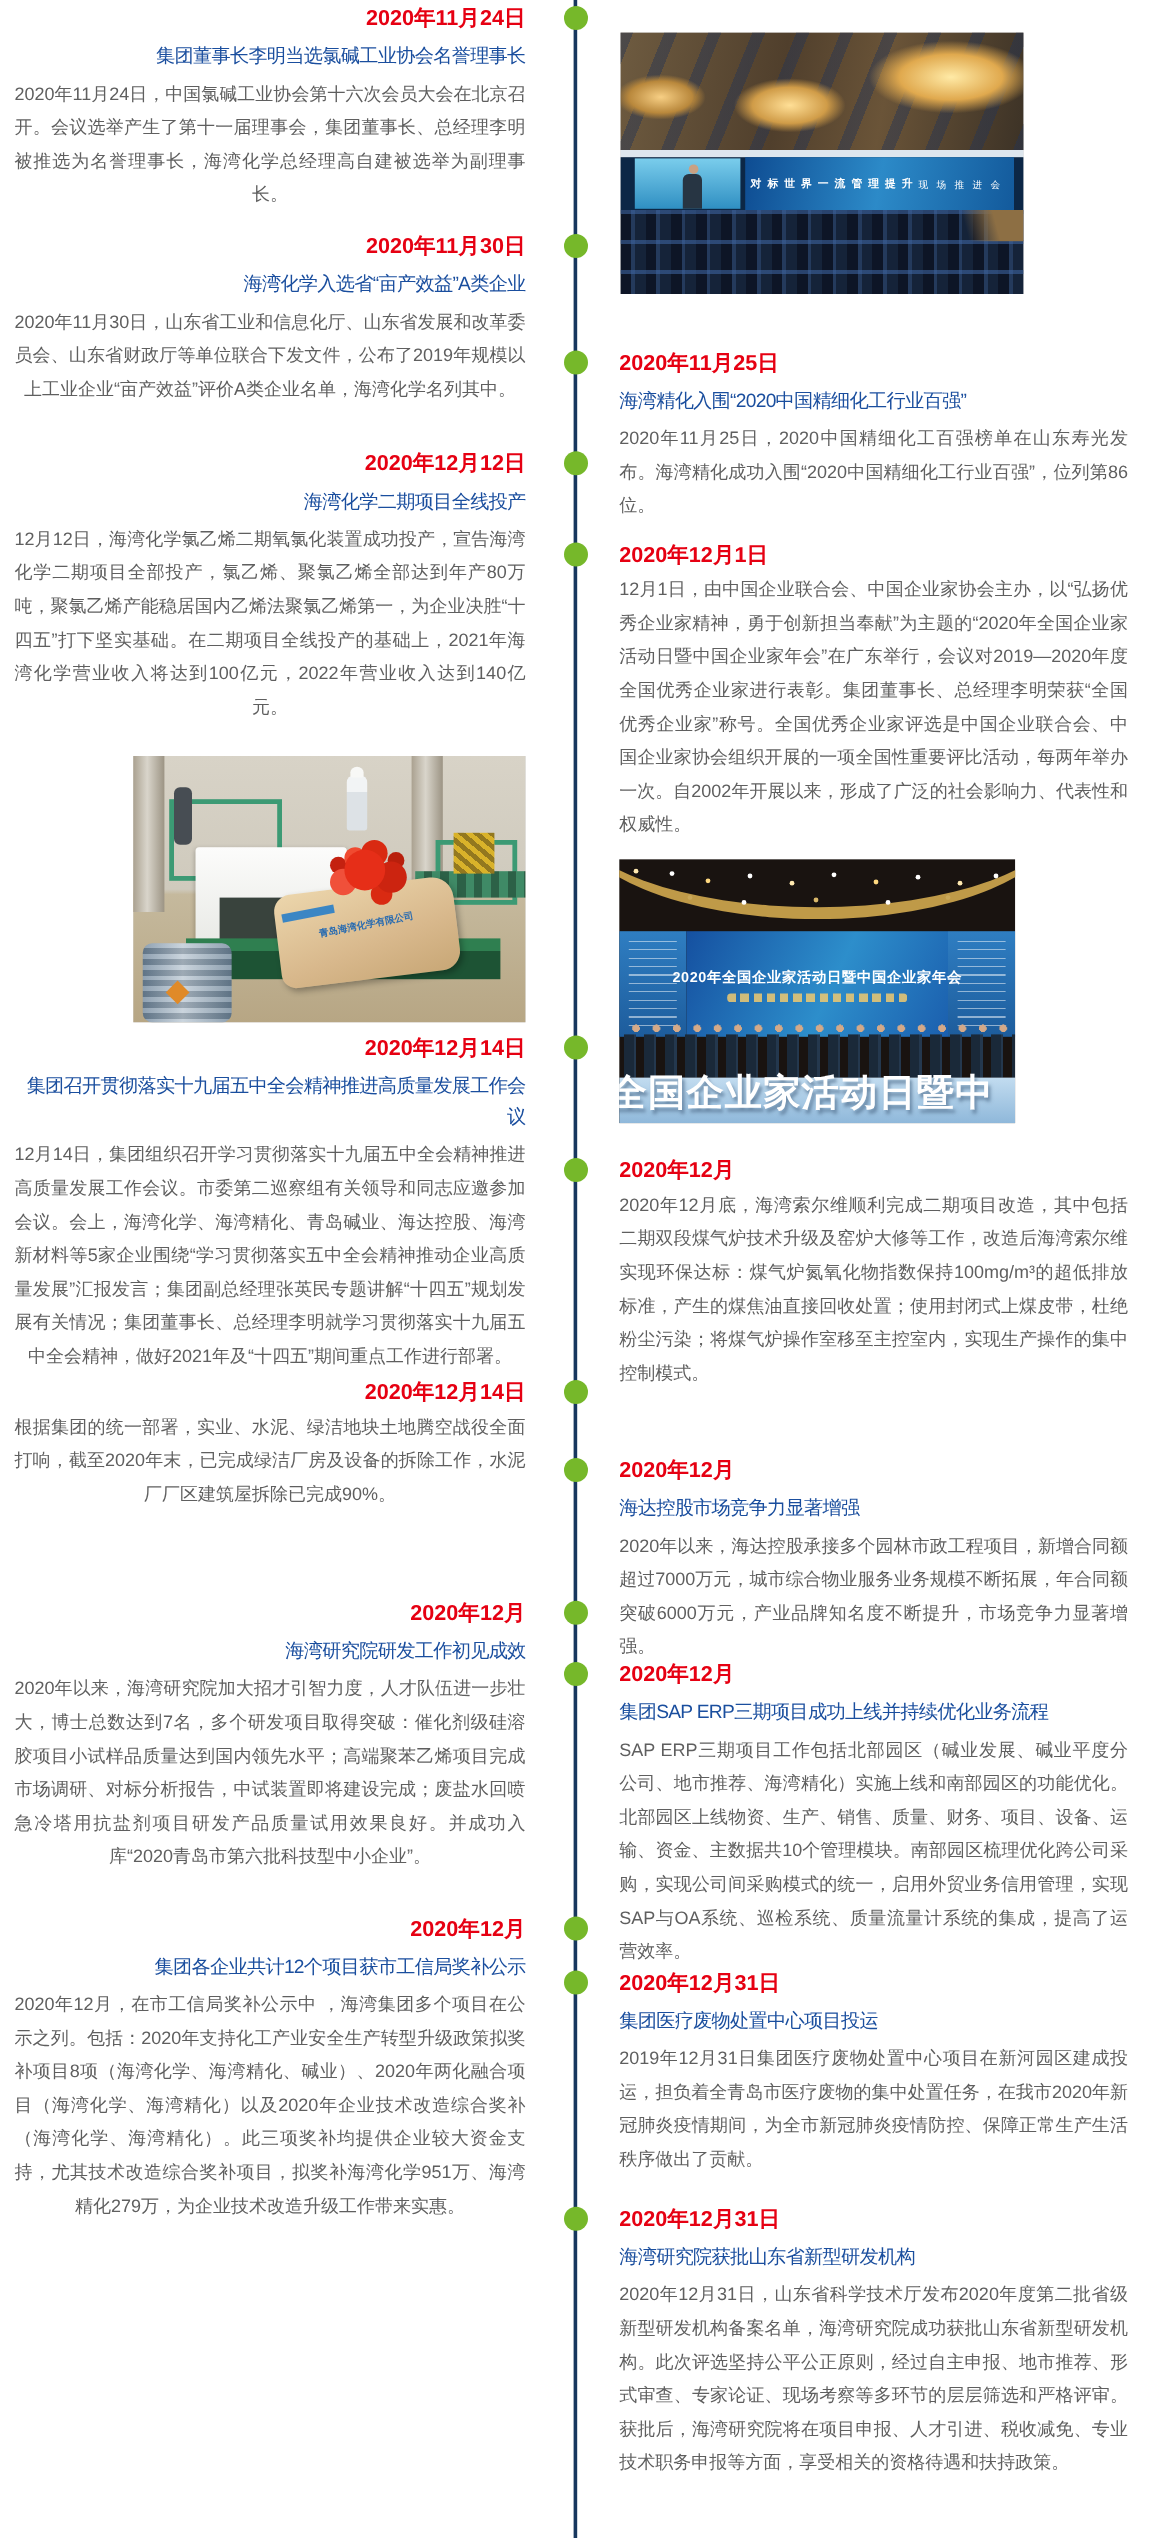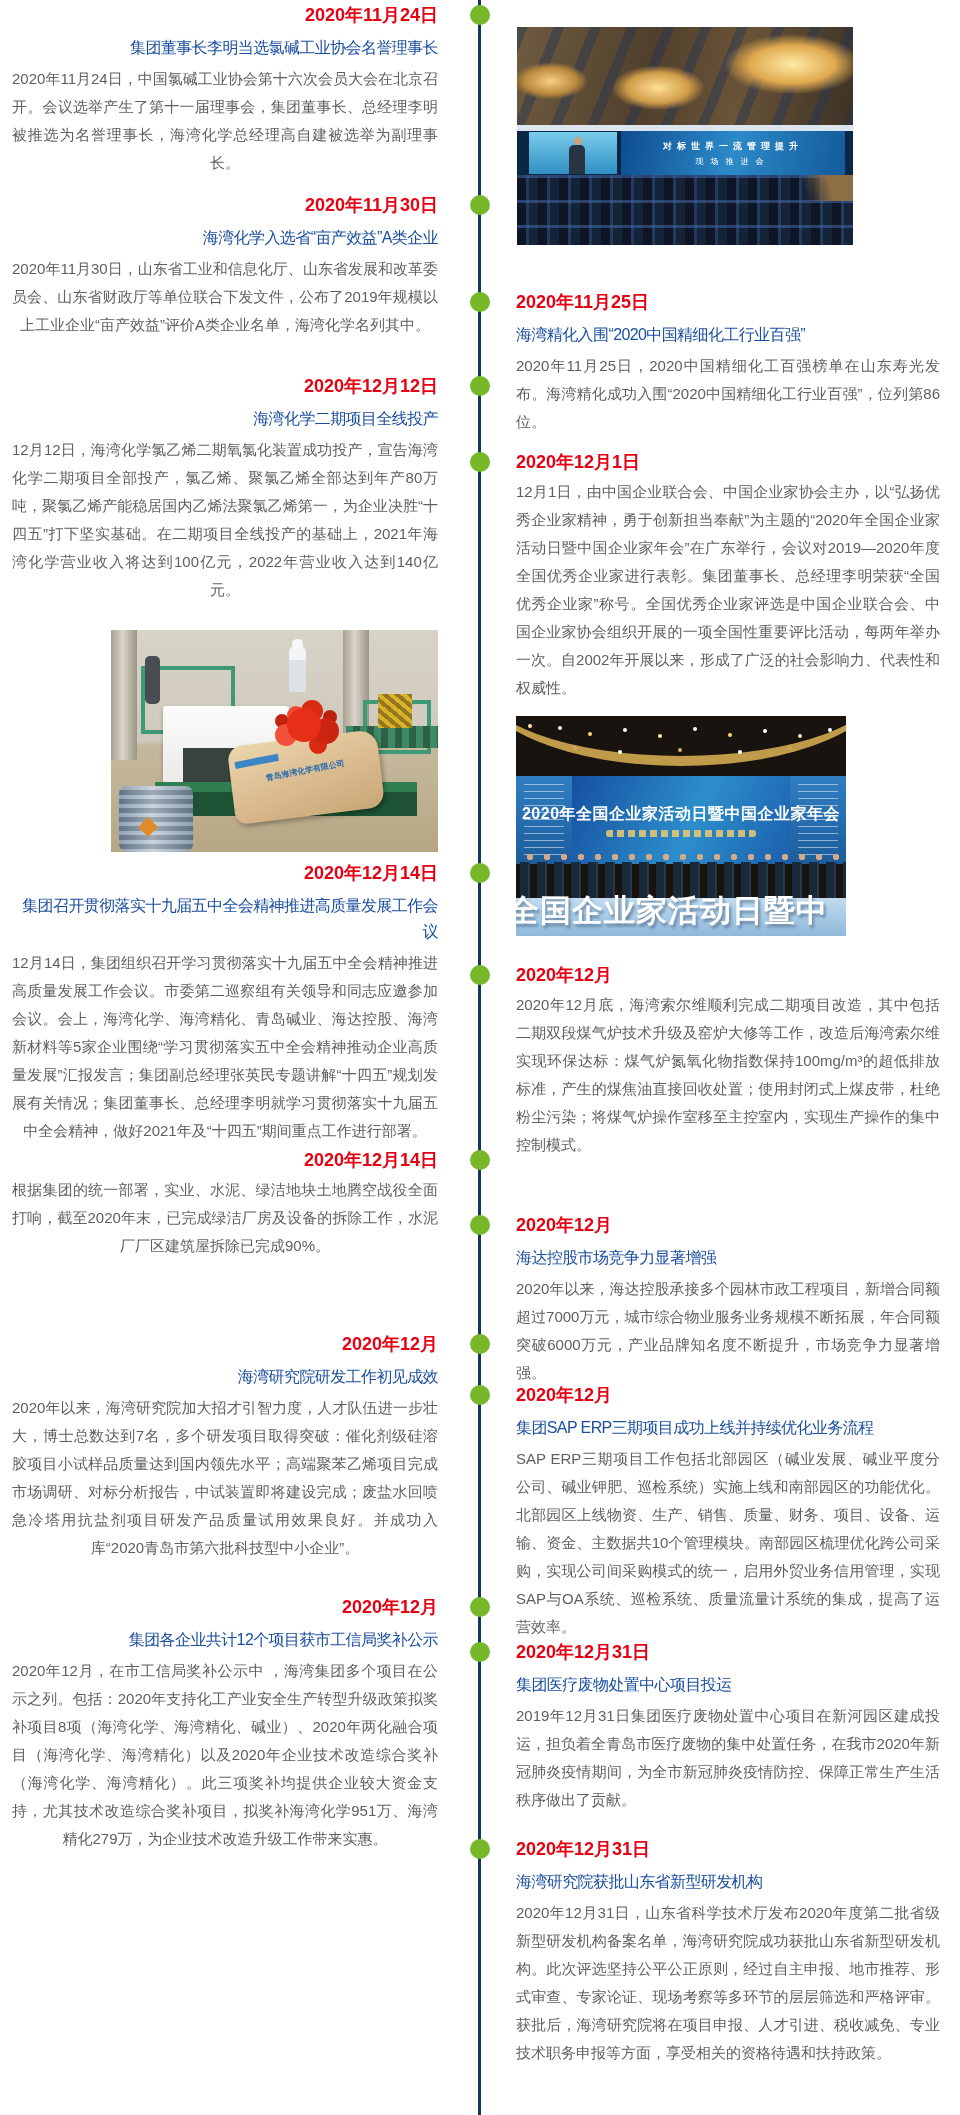--- a/index.html
+++ b/index.html
@@ -30,21 +30,21 @@
     radial-gradient(ellipse 95px 42px at 82% 38%, #ffeaa6, #e0a94e 45%, rgba(90,70,40,0) 72%),
     radial-gradient(ellipse 62px 30px at 42% 62%, #ffdf96, #d09c48 50%, rgba(90,70,40,0) 75%),
     radial-gradient(ellipse 48px 24px at 10% 55%, #f7cf84, #b9883c 55%, rgba(90,70,40,0) 78%),
     repeating-linear-gradient(112deg, rgba(36,52,84,.45) 0 10px, rgba(0,0,0,0) 10px 34px),
     linear-gradient(100deg,#6e5b40 0%,#503f2c 40%,#6a5438 65%,#3c3226 100%);}
   .conf-wallstrip{position:absolute;left:0;top:98px;right:0;height:6px;background:#dde6ee;}
   .conf-screens{position:absolute;left:0;top:104px;right:0;height:44px;background:#0c2746;}
   .conf-screen-left{position:absolute;left:12px;top:1px;width:88px;height:42px;background:linear-gradient(180deg,#7acdec,#2f8fc2);}
   .conf-speaker-body{position:absolute;left:40px;top:13px;width:16px;height:29px;background:#273543;border-radius:5px 5px 0 0;}
   .conf-speaker-head{position:absolute;left:45px;top:5px;width:8px;height:8px;border-radius:50%;background:#c9a183;}
-  .conf-screen-main{position:absolute;left:104px;top:0;width:224px;height:44px;background:linear-gradient(100deg,#0e4c92,#2c8ac8 50%,#135a9c);color:#ffffff;display:flex;flex-direction:column;align-items:center;justify-content:center;}
+  .conf-screen-main{position:absolute;left:104px;top:0;width:224px;height:44px;background:linear-gradient(100deg,#0e4c92,#2c8ac8 50%,#135a9c);color:#ffffff;display:flex;flex-direction:row;align-items:center;justify-content:center;}
   .conf-line1{font-size:9px;font-weight:bold;letter-spacing:5px;white-space:nowrap;}
   .conf-line2{font-size:8px;letter-spacing:7px;margin-top:3px;white-space:nowrap;}
   .conf-audience{position:absolute;left:0;top:148px;right:0;bottom:0;background:
     repeating-linear-gradient(180deg, rgba(64,105,168,.55) 0 3px, rgba(0,0,0,0) 3px 25px),
     repeating-linear-gradient(90deg, #0d1526 0 9px, #243a5c 9px 12px, #152339 12px 21px);}
   .conf-floor{position:absolute;right:0;top:148px;width:80px;height:26px;background:linear-gradient(75deg, rgba(0,0,0,0) 40%, #8d6f44 70%);}
 
   
   .fac-bg{position:absolute;inset:0;background:linear-gradient(180deg,#d8d3c7 0%,#cfcabd 50%,#c5b99d 52%,#b7a684 100%);}
   .fac-col{position:absolute;top:0;width:26px;height:130px;background:linear-gradient(90deg,#aaa190,#d9d5cb 45%,#9c9484);}
@@ -65,21 +65,21 @@
   .fac-worker{position:absolute;left:178px;top:16px;width:17px;height:46px;border-radius:6px 6px 2px 2px;background:linear-gradient(180deg,#f2f4f5 0 30%,#dde2e6 30% 100%);}
   .fac-worker-helmet{position:absolute;left:181px;top:9px;width:11px;height:9px;border-radius:50% 50% 20% 20%;background:#f8f8f6;}
   .fac-worker2{position:absolute;left:34px;top:26px;width:15px;height:48px;border-radius:5px;background:#474d53;}
 
   
   .stage-base{position:absolute;inset:0;background:#191310;}
   .stage-arch{position:absolute;left:-40px;top:-122px;width:410px;height:172px;border-radius:50%;border-bottom:10px solid #bf9a48;box-sizing:border-box;}
   .stage-lights{position:absolute;top:8px;left:12px;width:4px;height:4px;border-radius:50%;background:#ffe9b0;
     box-shadow:30px 2px #ffffff,60px 8px #ffd980,95px 4px #ffffff,130px 10px #ffe9b0,165px 3px #ffffff,200px 9px #ffd980,235px 5px #ffffff,270px 10px #ffe9b0,300px 4px #ffffff,45px 22px #c9a85a,90px 26px #ffffff,150px 24px #d9b86a,210px 26px #ffffff,260px 22px #c9a85a;}
   .stage-screen{position:absolute;left:56px;top:60px;width:218px;height:88px;background:linear-gradient(115deg,#1550a0,#2d8ecb 55%,#1b5fae);display:flex;flex-direction:column;align-items:center;justify-content:center;}
-  .stage-banner{color:#ffffff;font-size:16px;font-weight:bold;letter-spacing:0.5px;white-space:nowrap;}
+  .stage-banner{color:#ffffff;font-size:12px;font-weight:bold;letter-spacing:0.5px;white-space:nowrap;}
   .stage-gold{margin-top:5px;width:150px;height:7px;border-radius:3px;background:repeating-linear-gradient(90deg,#eec970 0 7px,rgba(0,0,0,0) 7px 11px);opacity:.85;}
   .stage-side{position:absolute;top:60px;width:56px;height:88px;background:linear-gradient(180deg,#2f7ec2,#1d5c9c);}
   .stage-side.l{left:0}.stage-side.r{right:0}
   .stage-side-lines{position:absolute;top:68px;width:40px;height:72px;background:repeating-linear-gradient(180deg,rgba(255,255,255,.5) 0 1px,rgba(0,0,0,0) 1px 7px);}
   .stage-heads{position:absolute;left:6px;top:136px;right:6px;height:12px;background:radial-gradient(circle 3.2px at 8px 5px,#d4a988 96%,rgba(0,0,0,0) 100%) 0 0/17px 12px repeat-x;}
   .stage-suits{position:absolute;left:0;top:146px;right:0;height:36px;background:repeating-linear-gradient(90deg,rgba(0,0,0,0) 0 4px,#1a2939 4px 12px,#24384e 12px 14px,rgba(0,0,0,0) 14px 17px);}
   .stage-floor{position:absolute;left:0;top:182px;right:0;bottom:0;background:linear-gradient(180deg,#c2dcf0,#8fb8da);}
   .stage-letters{position:absolute;left:-8px;top:174px;width:346px;color:#ffffff;font-size:31px;font-weight:bold;letter-spacing:1px;white-space:nowrap;text-shadow:2px 3px 3px rgba(90,120,150,.8);}
 </style>
 </head>
@@ -220,21 +220,21 @@
 
   <div class="entry right" style="top:1213px">
     <div class="date">2020年12月</div>
     <div class="title">海达控股市场竞争力显著增强</div>
     <div class="body">2020年以来，海达控股承接多个园林市政工程项目，新增合同额超过7000万元，城市综合物业服务业务规模不断拓展，年合同额突破6000万元，产业品牌知名度不断提升，市场竞争力显著增强。</div>
   </div>
 
   <div class="entry right" style="top:1383px">
     <div class="date">2020年12月</div>
     <div class="title">集团SAP ERP三期项目成功上线并持续优化业务流程</div>
-    <div class="body">SAP ERP三期项目工作包括北部园区（碱业发展、碱业平度分公司、碱业钾肥、巡检系统）实施上线和南部园区的功能优化。北部园区上线物资、生产、销售、质量、财务、项目、设备、运输、资金、主数据共10个管理模块。南部园区梳理优化跨公司采购，实现公司间采购模式的统一，启用外贸业务信用管理，实现SAP与OA系统、巡检系统、质量流量计系统的集成，提高了运营效率。</div>
+    <div class="body">SAP ERP三期项目工作包括北部园区（碱业发展、碱业平度分公司、地市推荐、海湾精化）实施上线和南部园区的功能优化。北部园区上线物资、生产、销售、质量、财务、项目、设备、运输、资金、主数据共10个管理模块。南部园区梳理优化跨公司采购，实现公司间采购模式的统一，启用外贸业务信用管理，实现SAP与OA系统、巡检系统、质量流量计系统的集成，提高了运营效率。</div>
   </div>
 
   <div class="entry right" style="top:1640px">
     <div class="date">2020年12月31日</div>
     <div class="title">集团医疗废物处置中心项目投运</div>
     <div class="body">2019年12月31日集团医疗废物处置中心项目在新河园区建成投运，担负着全青岛市医疗废物的集中处置任务，在我市2020年新冠肺炎疫情期间，为全市新冠肺炎疫情防控、保障正常生产生活秩序做出了贡献。</div>
   </div>
 
   <div class="entry right" style="top:1837px">
     <div class="date">2020年12月31日</div>

